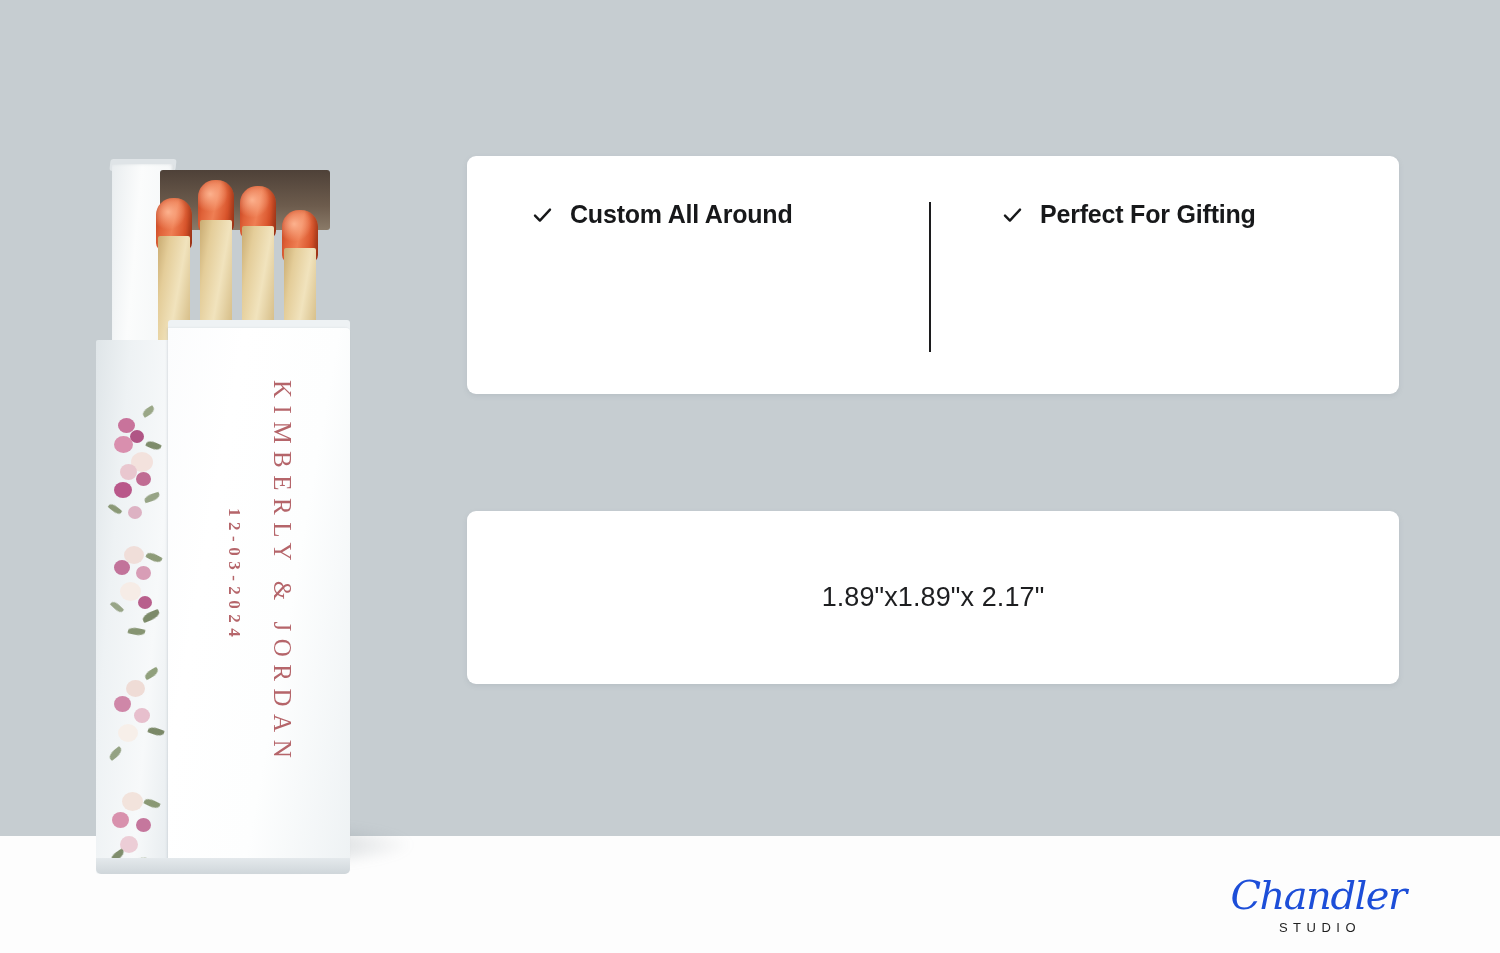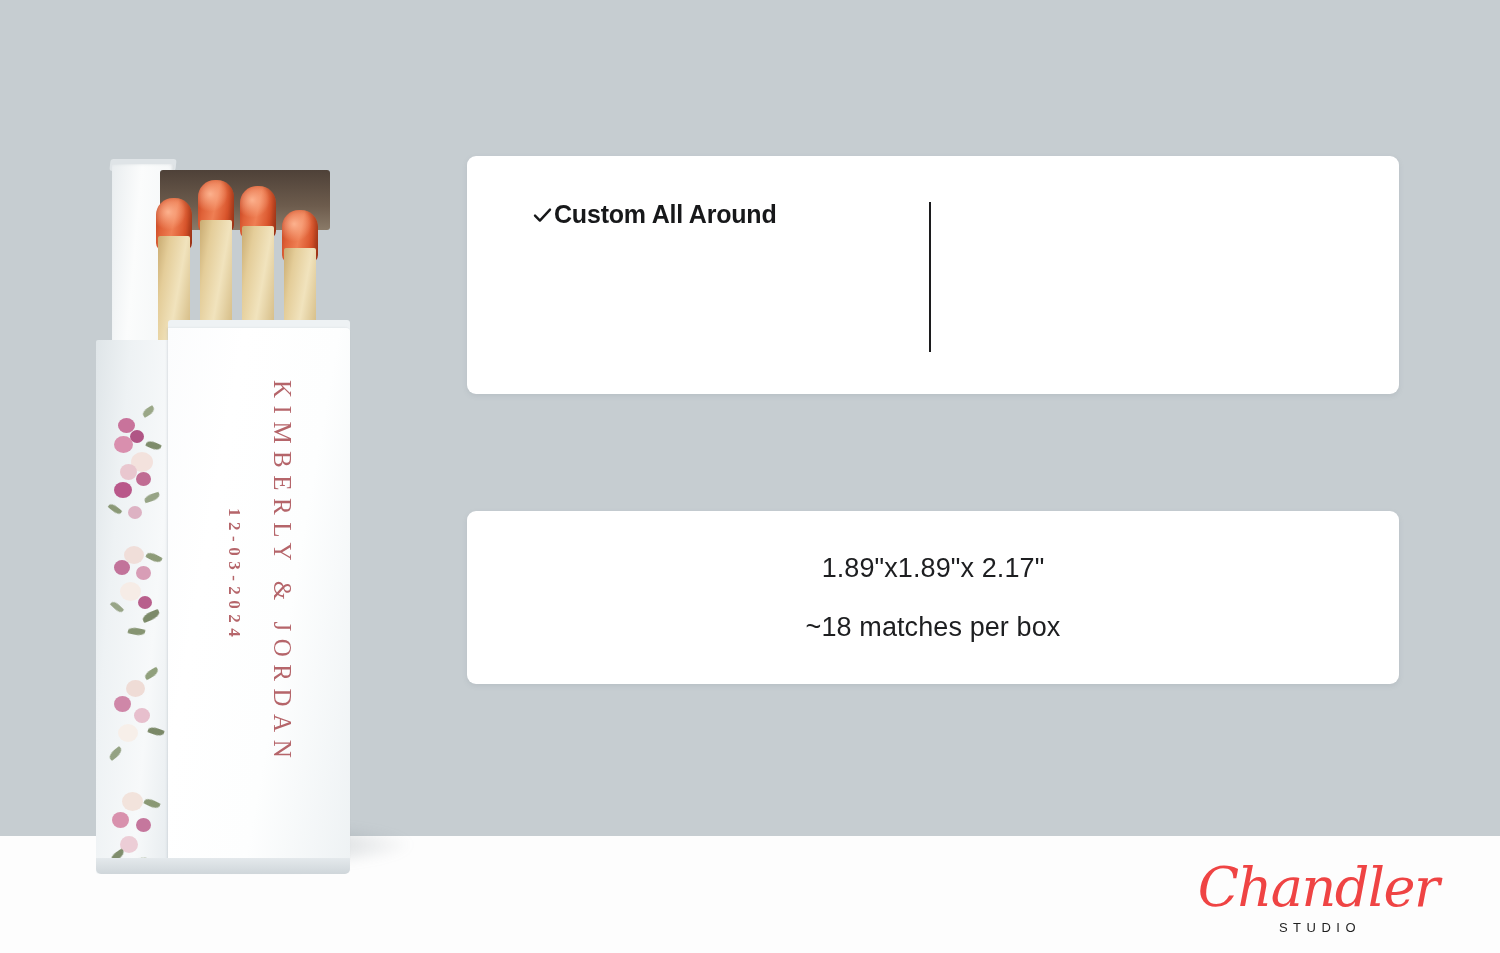--- a/index.html
+++ b/index.html
@@ -275,21 +275,21 @@
     background: #1c1c1e;
   }
 
   .feature-title {
     font-size: 25px;
     font-weight: 700;
     color: #17181a;
     letter-spacing: -.2px;
     display: flex;
     align-items: baseline;
-    gap: 2px;
+    gap: 18px;
     margin-bottom: 17px;
   }
   .check-icon {
     flex: none;
     width: 19px;
     height: 19px;
     display: inline-block;
     position: relative;
     top: 2px;
   }
@@ -325,23 +325,23 @@
   .brand {
     position: absolute;
     right: 52px;
     bottom: 18px;
     text-align: center;
     width: 260px;
   }
   .brand-name {
     font-family: "DejaVu Serif", serif;
     font-style: italic;
-    font-size: 54px;
+    font-size: 40px;
     line-height: 1;
-    color: #ef4444;
+    color: #1d4ed8;
     letter-spacing: -1.5px;
   }
   .brand-sub {
     font-size: 13px;
     letter-spacing: 5.5px;
     color: #1f1f1f;
     margin-top: 5px;
     padding-left: 4px;
   }
 </style>
@@ -450,26 +450,33 @@
         <span class="check-icon">
           <svg width="19" height="19" viewBox="0 0 19 19">
             <path d="M2 9.6 L6.9 14.6 L17 3.6" fill="none" stroke="#17181A" stroke-width="2.4" stroke-linecap="round" stroke-linejoin="round"></path>
           </svg>
         </span>
         <span>Custom All Around</span>
       </div>
     </div>
 
     <div class="feature right">
+      <div class="feature-title">
+        <span class="check-icon">
+          <svg width="19" height="19" viewBox="0 0 19 19">
+            <path d="M2 9.6 L6.9 14.6 L17 3.6" fill="none" stroke="#17181A" stroke-width="2.4" stroke-linecap="round" stroke-linejoin="round"></path>
+          </svg>
+        </span>
+        <span>Perfect For Gifting</span>
+      </div>
     </div>
   </div>
 
   <div class="card specs-card">
     <div class="spec-line">1.89"x1.89"x 2.17"</div>
-    <div class="spec-line">~18 matches per box</div>
   </div>
 
   <div class="brand">
     <div class="brand-name">Chandler</div>
     <div class="brand-sub">STUDIO</div>
   </div>
 
 </div>
 
 </body></html>

